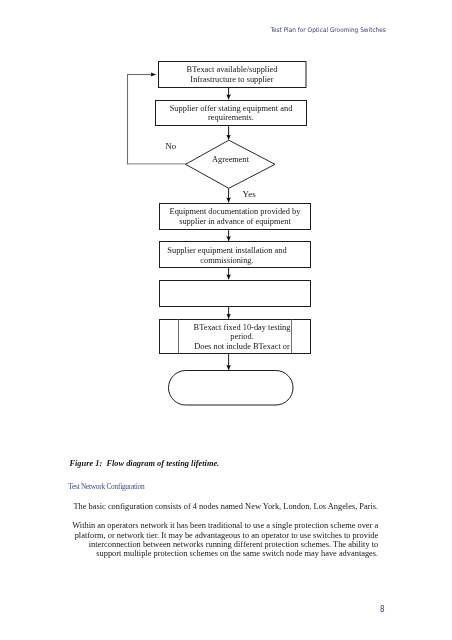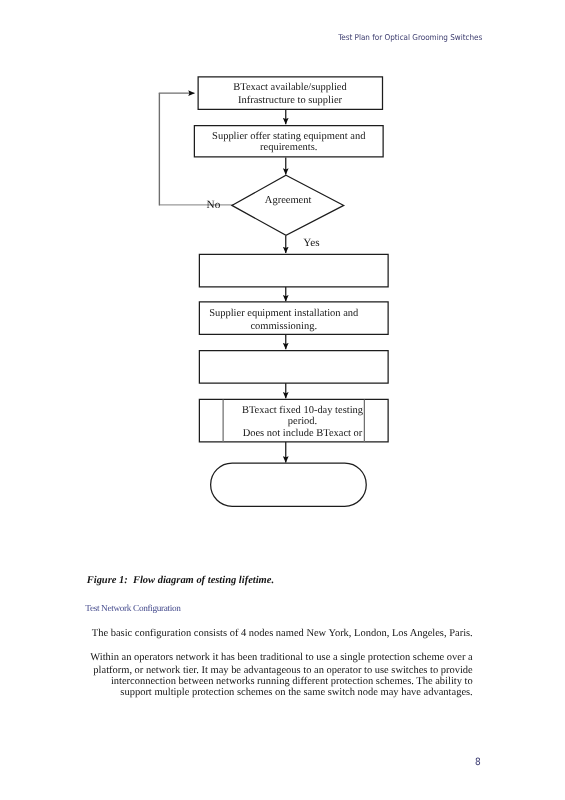--- a/index.html
+++ b/index.html
@@ -65,21 +65,24 @@
 
   <div class="nt" style="left:158px;top:65.1px;width:148px">
     <span>BTexact available/supplied</span><br><span>Infrastructure to supplier</span>
   </div>
   <div class="nt" style="left:155px;top:103.8px;width:152px">
     <span>Supplier offer stating equipment and</span><br><span>requirements.</span>
   </div>
   <div class="nt" style="left:186px;top:155.4px;width:89px">
     <span>Agreement</span>
   </div>
+  <div class="nt" style="left:159px;top:207.3px;width:152px">
+    <span>Equipment documentation provided by</span><br><span>supplier in advance of equipment</span>
+  </div>
   <div class="nt" style="left:159px;top:246.1px;width:136px">
     <span>Supplier equipment installation and</span><br><span>commissioning.</span>
   </div>
   <div class="nt" style="left:178px;top:322.6px;width:128px">
     <span>BTexact fixed 10-day testing</span><br><span>period.</span><br><span>Does not include BTexact or</span>
   </div>
-  <div class="el" style="left:165.3px;top:158px">No</div>
+  <div class="el" style="left:165.3px;top:141px">No</div>
   <div class="el" style="left:242.6px;top:189.3px">Yes</div>
 </div>
 
 </body></html>

